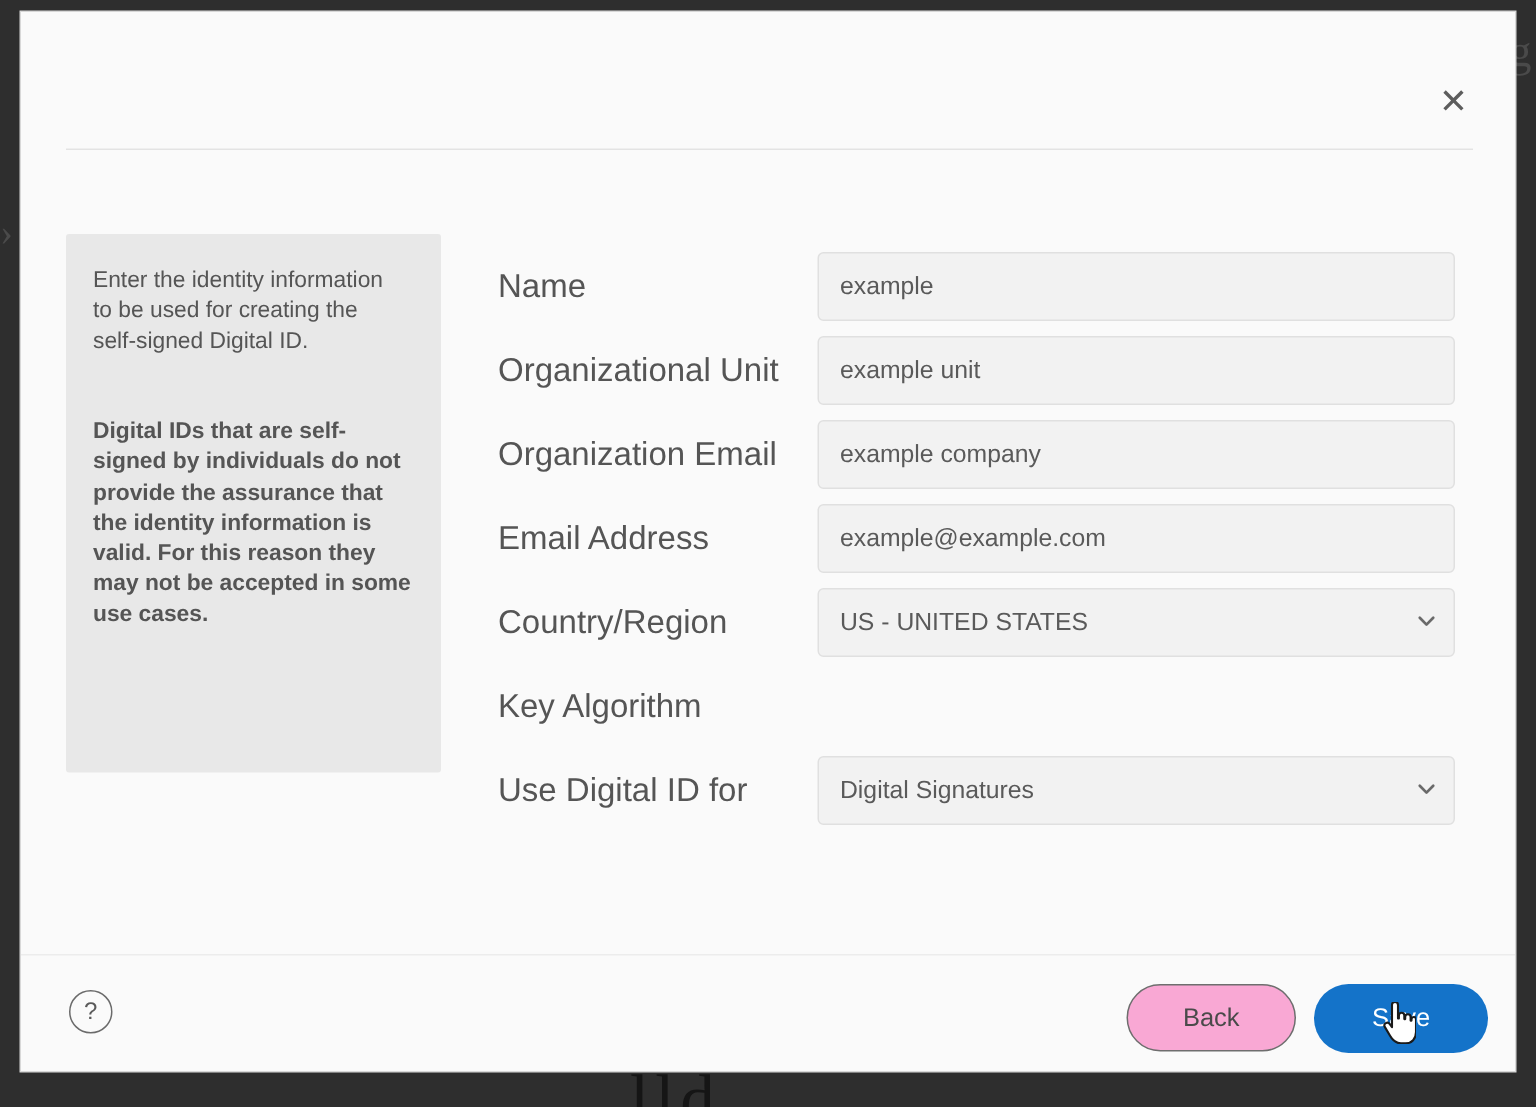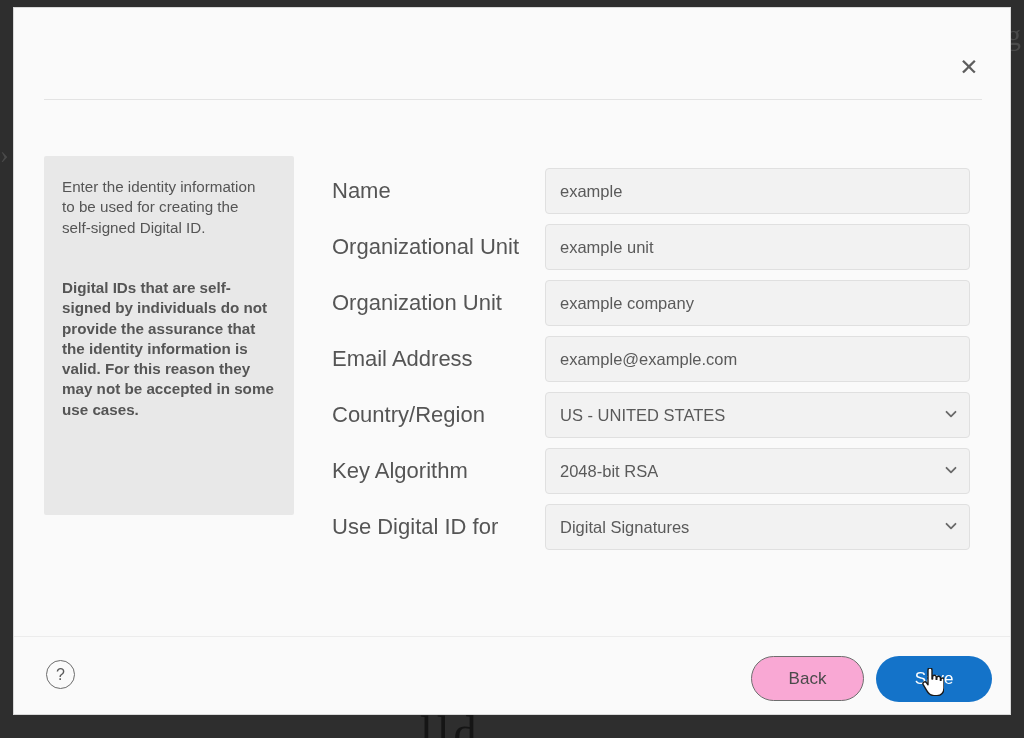--- a/index.html
+++ b/index.html
@@ -292,21 +292,21 @@
             <span class="val">example</span>
           </div>
         </div>
         <div class="form-row" style="top: 216px;">
           <div class="f-label">Organizational Unit</div>
           <div class="f-control">
             <span class="val">example unit</span>
           </div>
         </div>
         <div class="form-row" style="top: 272px;">
-          <div class="f-label">Organization Unit</div>
+          <div class="f-label">Organization Email</div>
           <div class="f-control">
             <span class="val">example company</span>
           </div>
         </div>
         <div class="form-row" style="top: 384px;">
           <div class="f-label">Country/Region</div>
           <div class="f-control select">
             <span class="val">US - UNITED STATES</span>
             <span class="chevron">
               <svg viewBox="0 0 12 12" width="12" height="12">
@@ -316,28 +316,20 @@
           </div>
         </div>
         <div class="form-row" style="top: 328px;">
           <div class="f-label">Email Address</div>
           <div class="f-control">
             <span class="val">example@example.com</span>
           </div>
         </div>
         <div class="form-row" style="top: 440px;">
           <div class="f-label">Key Algorithm</div>
-          <div class="f-control select">
-            <span class="val">2048-bit RSA</span>
-            <span class="chevron">
-              <svg viewBox="0 0 12 12" width="12" height="12">
-                <path d="M1.5 3.8 L6 8.4 L10.5 3.8" fill="none" stroke="#6a6a6a" stroke-width="1.8" stroke-linecap="round" stroke-linejoin="round"></path>
-              </svg>
-            </span>
-          </div>
         </div>
         <div class="form-row" style="top: 496px;">
           <div class="f-label">Use Digital ID for</div>
           <div class="f-control select">
             <span class="val">Digital Signatures</span>
             <span class="chevron">
               <svg viewBox="0 0 12 12" width="12" height="12">
                 <path d="M1.5 3.8 L6 8.4 L10.5 3.8" fill="none" stroke="#6a6a6a" stroke-width="1.8" stroke-linecap="round" stroke-linejoin="round"></path>
               </svg>
             </span>

